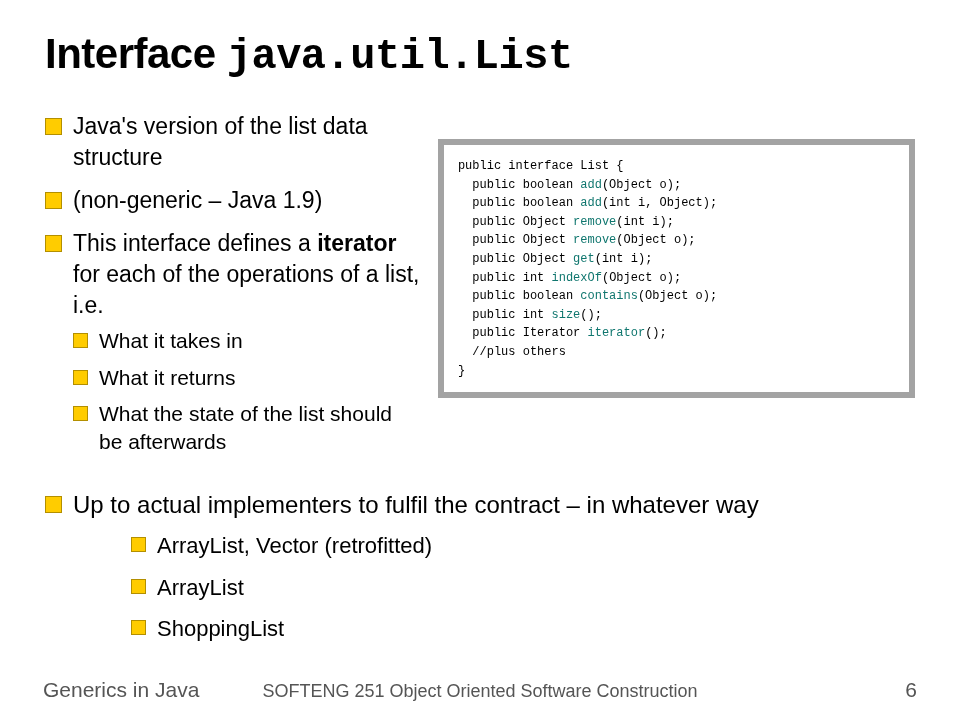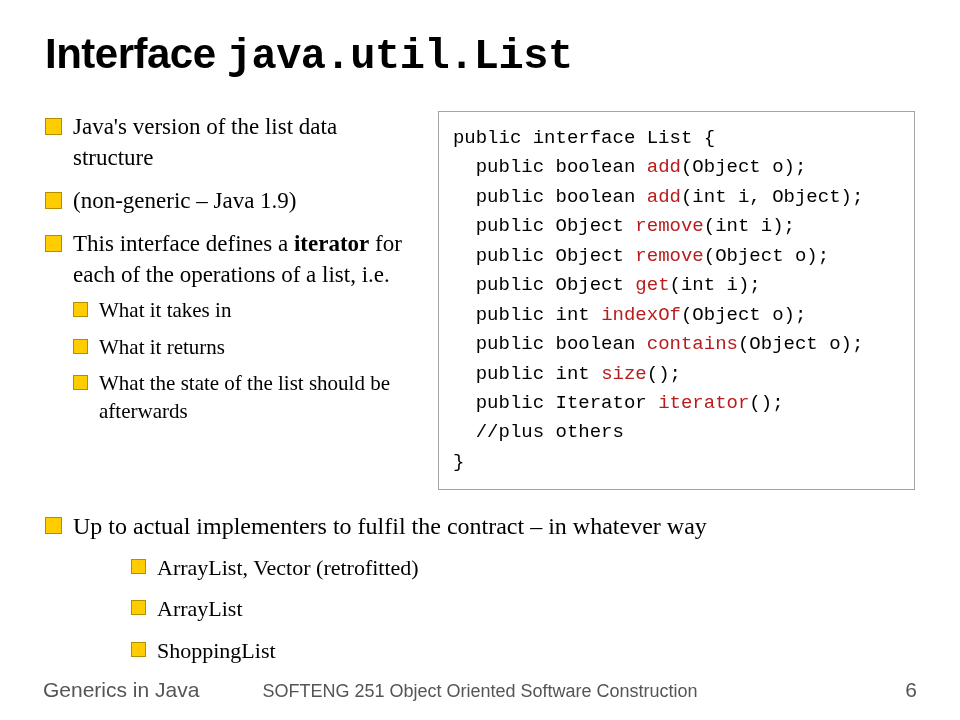--- a/index.html
+++ b/index.html
@@ -4,41 +4,42 @@
 <style>
   * { box-sizing: border-box; margin: 0; padding: 0; }
   html, body { width: 960px; height: 720px; background: #fff; font-family: Arial, Helvetica, sans-serif; }
   .slide { width: 960px; height: 720px; padding: 30px 45px 20px 45px; position: relative; }
   .title { font-size: 42px; font-weight: bold; color: #000; margin-bottom: 30px; letter-spacing: -0.5px; }
   .title .mono { font-family: "Courier New", Courier, monospace; font-weight: bold; }
   .columns { display: flex; gap: 18px; align-items: flex-start; }
   .left { flex: 1 1 44%; }
   .right { flex: 1 1 56%; }
   .bullets { list-style: none; }
-  .bullets li { position: relative; padding-left: 28px; font-size: 23px; line-height: 1.35; color: #000; margin-bottom: 12px; font-family: Liberation Serif, serif; }
+  .bullets li { position: relative; padding-left: 28px; font-size: 23px; line-height: 1.35; color: #000; margin-bottom: 12px; }
   .bullets li::before {
     content: "";
     position: absolute; left: 0; top: 7px;
     width: 15px; height: 15px;
     background: #ffcc00;
     border: 1px solid #b38f00;
   }
   .bullets .sub { list-style: none; margin-top: 6px; }
   .bullets .sub li { font-size: 21px; padding-left: 26px; margin-bottom: 8px; }
   .bullets .sub li::before { width: 13px; height: 13px; top: 6px; }
   .bold { font-weight: bold; }
   .codebox {
-    border: 1px solid #a3a3a3;
+    border: 6px solid #a3a3a3;
     padding: 12px 14px;
     font-family: "Courier New", Courier, monospace;
-    font-size: 19px;
+    font-size: 12px;
     line-height: 1.55;
     white-space: pre;
+    margin-top: 28px;
   }
-  .codebox .mname { color: #b91c1c; }
+  .codebox .mname { color: #0f766e; }
   .below { margin-top: 20px; }
   .below .bullets li { font-size: 24px; margin-bottom: 14px; }
   .below .bullets .sub { margin-left: 58px; margin-top: 10px; }
   .below .bullets .sub li { font-size: 22px; margin-bottom: 12px; }
   .footer {
     position: absolute; left: 0; right: 0; bottom: 18px;
     display: flex; justify-content: space-between; align-items: flex-end;
     padding: 0 43px;
     font-size: 21px; color: #555;
   }

